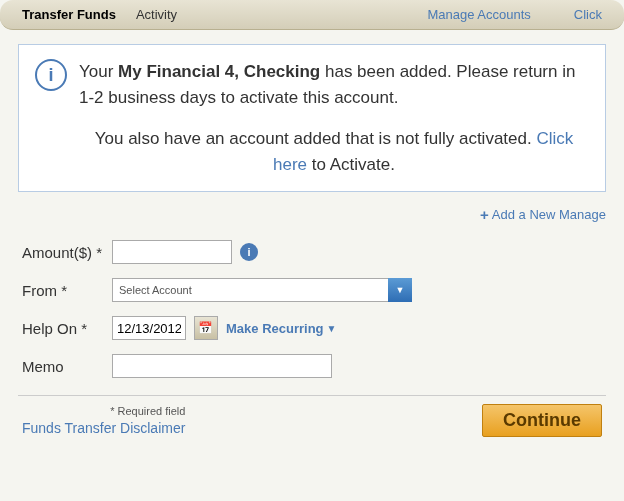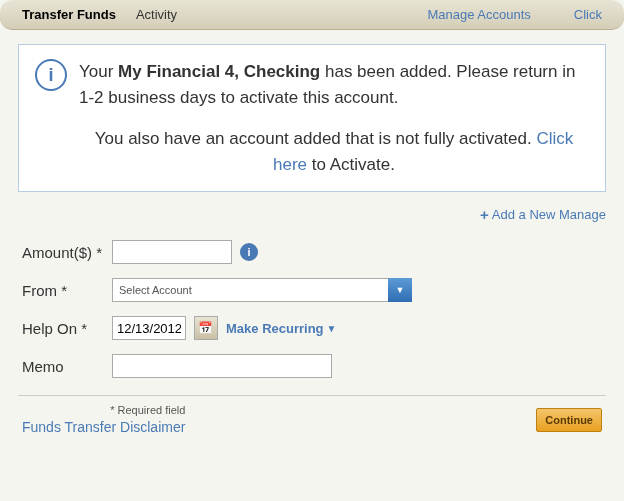--- a/index.html
+++ b/index.html
@@ -252,22 +252,22 @@
     }
     .disclaimer-link {
       color: #4a7ab5;
       text-decoration: none;
       font-size: 14px;
     }
     .continue-btn {
       background: linear-gradient(to bottom, #f5c56a, #e8a020);
       border: 1px solid #c08010;
       color: #5a3a00;
-      padding: 5px 8px;
-      font-size: 11px;
+      padding: 5px 20px;
+      font-size: 18px;
       font-weight: bold;
       cursor: pointer;
       border-radius: 2px;
     }
   </style>
 </head>
 <body>
 
 <div class="top-nav">
   <a class="nav-item active">Transfer Funds</a>

